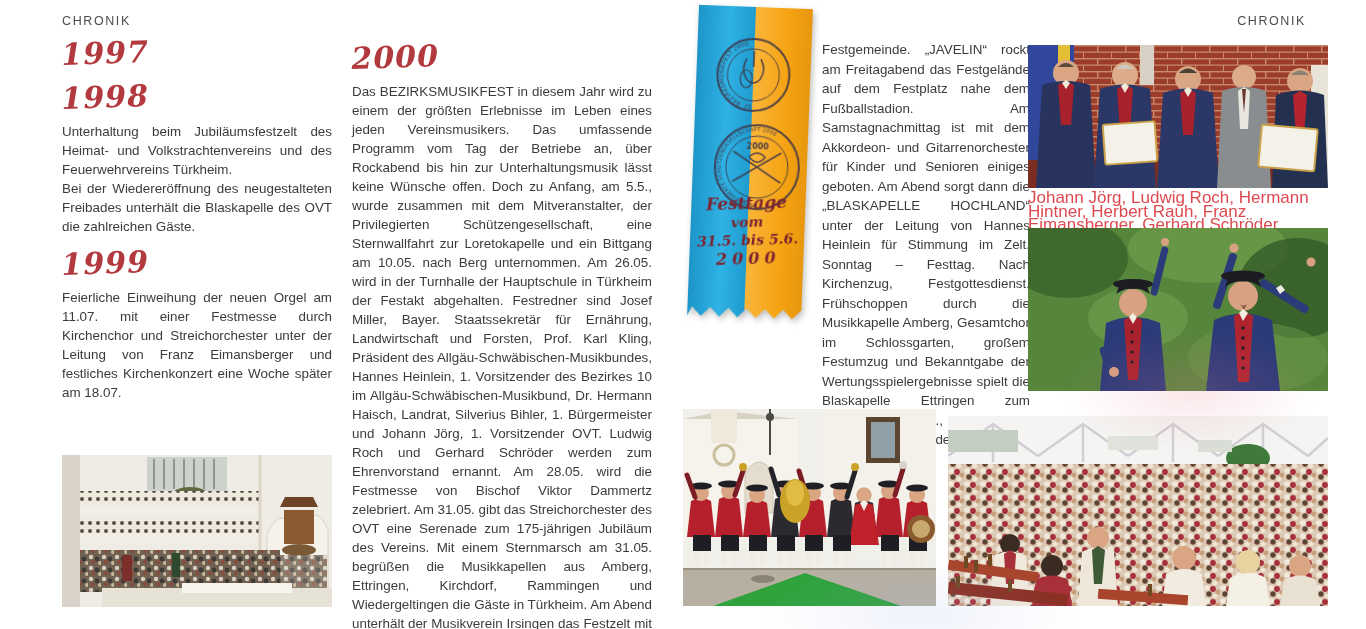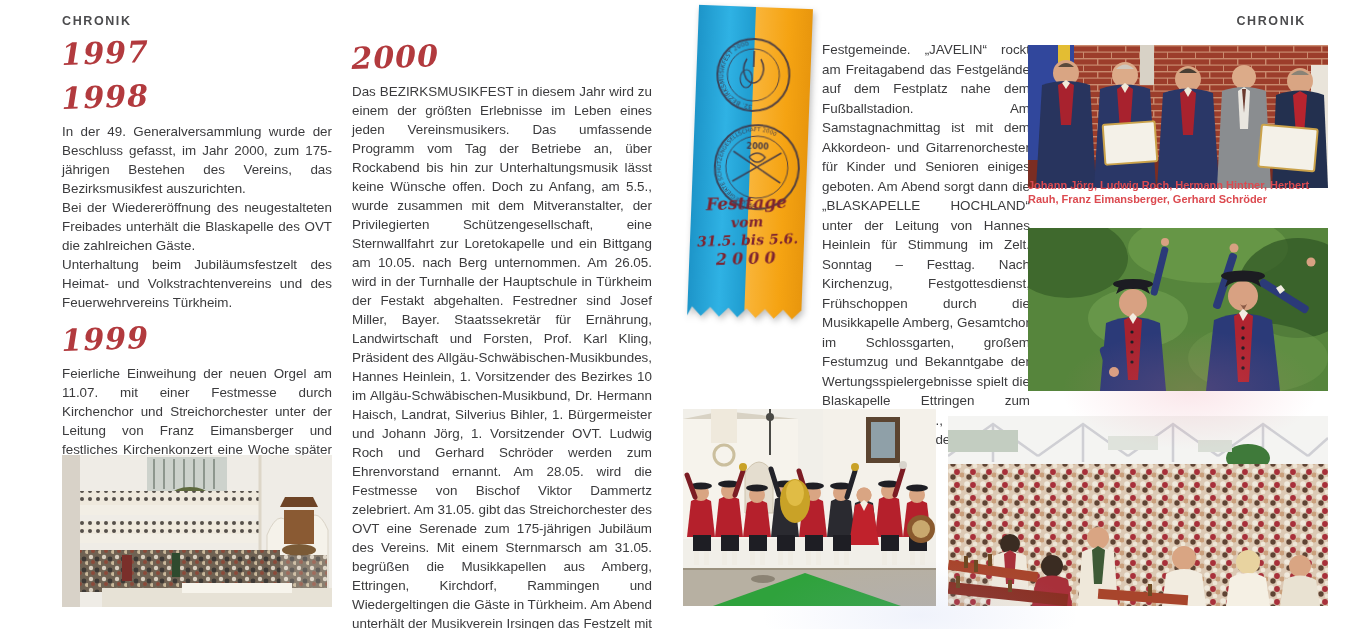--- a/index.html
+++ b/index.html
@@ -1,19 +1,19 @@
 <!DOCTYPE html>
 <html lang="de"><head>
 <meta charset="utf-8">
 <style>
   * { margin:0; padding:0; box-sizing:border-box; }
   html,body { width:1366px; height:629px; overflow:hidden; background:#ffffff; }
   body { font-family:"Liberation Sans", sans-serif; color:#3b3b3d; position:relative; }
 
-  .page-header { position:absolute; top:14px; font-size:12.5px; font-weight:700;
+  .page-header { position:absolute; top:14px; font-size:12.5px; font-weight:400;
                  letter-spacing:1.6px; color:#4c4c4e; }
   #hdr-left  { left:62px; }
   #hdr-right { right:60px; }
 
   .year-heading { font-family:"DejaVu Serif", serif; font-style:italic; font-weight:700;
                   font-size:30px; color:#b23a3e; letter-spacing:1px; line-height:1;
                   transform:rotate(-2deg); transform-origin:left bottom; margin:14px 0 8px 0; }
   .body-text { font-size:13.4px; line-height:19px; text-align:justify; color:#3b3b3d;
                hyphens:auto; -webkit-hyphens:auto; }
   .body-text p { margin:0; }
@@ -24,22 +24,22 @@
 
   .photo { position:absolute; overflow:hidden; background:#ddd; }
   .photo svg { display:block; width:100%; height:100%; }
 
   #photo-church { left:62px; top:455px; width:270px; height:152px; }
   #photo-certificates { left:1028px; top:45px; width:300px; height:143px; }
   #photo-conductors { left:1028px; top:228px; width:300px; height:163px; }
   #photo-musicians { left:683px; top:409px; width:253px; height:197px; }
   #photo-tent { left:948px; top:416px; width:380px; height:190px; }
 
-  #caption { position:absolute; left:1028px; top:179px; width:300px;
-             font-size:11px; line-height:13.5px; color:#dc4a50; font-weight:700; }
+  #caption { position:absolute; left:1028px; top:191px; width:300px;
+             font-size:17px; line-height:13.5px; color:#dc4a50; font-weight:400; }
 
   
   #right-text { position:absolute; left:700px; top:40px; width:330px; }
   #ribbon-spacer { float:left; width:122px; height:352px; }
   #right-text .body-text { line-height:19.5px; }
 
   
   #ribbon { position:absolute; left:699px; top:7px; width:114px; height:314px;
             transform:rotate(2.2deg); transform-origin:50% 0;
             filter:drop-shadow(2px 3px 3px rgba(0,0,0,0.25)); }
@@ -67,23 +67,22 @@
 </head>
 <body>
 
 <div class="page-header" id="hdr-left">CHRONIK</div>
 <div class="page-header" id="hdr-right">CHRONIK</div>
 
 <div id="col1">
   <div class="year-heading">1997</div>
   <div class="year-heading">1998</div>
   <div class="body-text">
-    <p>In der 49. Generalversammlung wurde der Beschluss gefasst, im Jahr 2000, zum 175-jährigen Bestehen des Vereins, das Bezirksmusikfest auszurichten.</p>
+    <p>Unterhaltung beim Jubiläumsfestzelt des Heimat- und Volkstrachtenvereins und des Feuerwehrvereins Türkheim.</p>
     <p>Bei der Wiedereröffnung des neugestalteten Freibades unterhält die Blaskapelle des OVT die zahlreichen Gäste.</p>
-    <p>Unterhaltung beim Jubiläumsfestzelt des Heimat- und Volkstrachtenvereins und des Feuerwehrvereins Türkheim.</p>
   </div>
   <div class="year-heading">1999</div>
   <div class="body-text">
     <p>Feierliche Einweihung der neuen Orgel am 11.07. mit einer Festmesse durch Kirchenchor und Streichorchester unter der Leitung von Franz Eimansberger und festliches Kirchenkonzert eine Woche später am 18.07.</p>
   </div>
 </div>
 
 <div id="col2">
   <div class="year-heading">2000</div>
   <div class="body-text">

